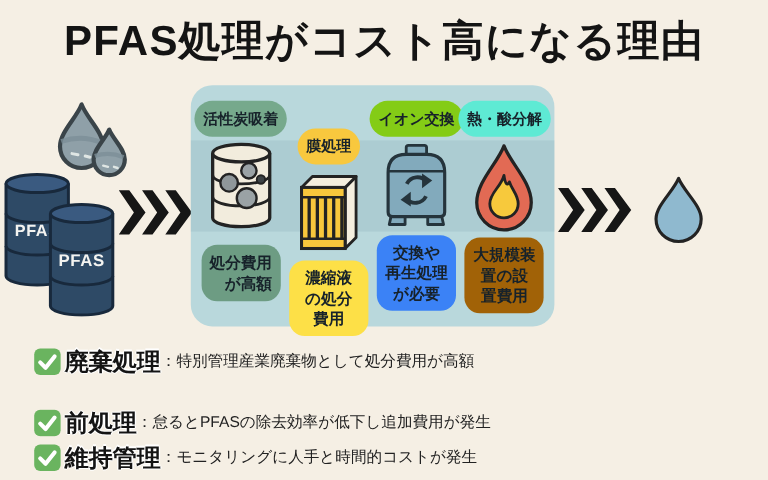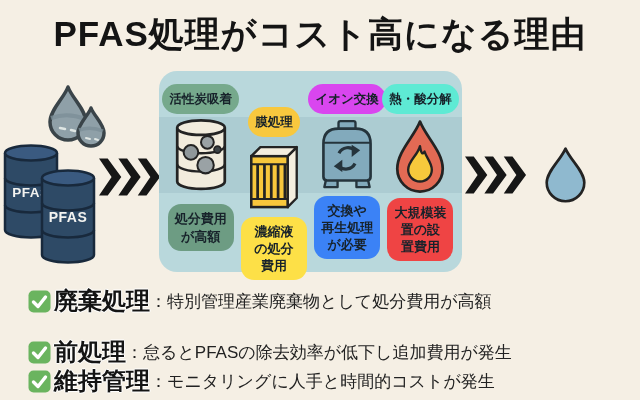--- a/index.html
+++ b/index.html
@@ -54,24 +54,24 @@
     font-size:14.5px; font-weight:700; color:#10222b; white-space:nowrap;
   }
 
   
   .bullet {
     position:absolute; left:28px; display:flex; align-items:center;
     white-space:nowrap; height:28px;
   }
   .bullet svg { margin-right:3px; flex:0 0 auto; }
   .bullet-term {
-    font-size:24px; font-weight:800; color:#141414;
+    font-size:20px; font-weight:800; color:#141414;
     text-shadow:-1px 0 #fff,1px 0 #fff,0 -1px #fff,0 1px #fff;
   }
-  .bullet-desc { font-size:17px; color:#222; }
+  .bullet-desc { font-size:13px; color:#222; }
 </style>
 </head>
 <body>
 
 <div class="stage">
 
   <div class="title">PFAS処理がコスト高になる理由</div>
 
   <svg class="abs" style="left:44px;top:84px;" width="64" height="72" viewBox="0 0 64 72">
     <path d="M24,3 C20,14 6,26 6,38 a18,18 0 0 0 36,0 C42,26 28,14 24,3 Z" fill="#8fa0a8" stroke="#3a4449" stroke-width="3.5" stroke-linejoin="round"></path>
@@ -114,42 +114,42 @@
             <path d="M9,11 V70 A26,8 0 0 0 61,70 V11" fill="#f2ecdd" stroke="#232323" stroke-width="3"></path>
             <ellipse cx="35" cy="11" rx="26" ry="8" fill="#f2ecdd" stroke="#232323" stroke-width="3"></ellipse>
             <path d="M9,31 A26,8 0 0 0 61,31 M9,51 A26,8 0 0 0 61,51" fill="none" stroke="#232323" stroke-width="2.6"></path>
             <circle cx="42" cy="27" r="7" fill="#9aa2a5" stroke="#232323" stroke-width="2.2"></circle>
             <circle cx="24" cy="38" r="8" fill="#8f979a" stroke="#232323" stroke-width="2.2"></circle>
             <circle cx="53" cy="35" r="3.8" fill="#3c4245" stroke="#232323" stroke-width="1.8"></circle>
             <circle cx="40" cy="52" r="9" fill="#9aa2a5" stroke="#232323" stroke-width="2.2"></circle>
           </svg>
         </div>
         <div class="cost-wrap">
-          <div class="cost" style="background: rgb(109, 156, 131);">処分費用が高額</div>
+          <div class="cost" style="background: rgb(109, 156, 131); text-align: right;">処分費用が高額</div>
         </div>
       </div>
 
       <div class="method">
         <div class="pill" style="background: rgb(248, 200, 62); margin-top: 23px;">膜処理</div>
         <div class="icon-wrap">
           <svg width="60" height="78" viewBox="0 0 66 80">
             <polygon points="48,16 58,6 58,62 48,72" fill="#f4eede" stroke="#232323" stroke-width="2.6" stroke-linejoin="round"></polygon>
             <polygon points="8,16 18,6 58,6 48,16" fill="#f4eede" stroke="#232323" stroke-width="2.6" stroke-linejoin="round"></polygon>
             <rect x="8" y="16" width="40" height="56" fill="#f8c73c" stroke="#232323" stroke-width="2.8"></rect>
             <path d="M8,25 H48 M8,63 H48" stroke="#232323" stroke-width="2.2"></path>
             <path d="M15,25 V63 M22.5,25 V63 M30,25 V63 M37.5,25 V63 M45,25 V63" stroke="#232323" stroke-width="3"></path>
           </svg>
         </div>
         <div class="cost-wrap">
           <div class="cost" style="background: #fde047; text-align: center;">濃縮液の処分費用</div>
         </div>
       </div>
 
       <div class="method">
-        <div class="pill" style="background: #d946ef;">イオン交換</div>
+        <div class="pill" style="background: #84cc16;">イオン交換</div>
         <div class="icon-wrap">
           <svg width="66" height="76" viewBox="0 0 70 78">
             <rect x="26" y="2" width="18" height="9" rx="2" fill="#82aabc" stroke="#25343c" stroke-width="2.5"></rect>
             <polygon points="13,63 25,63 25,72 11,72" fill="#82aabc" stroke="#25343c" stroke-width="2.5" stroke-linejoin="round"></polygon>
             <polygon points="45,63 57,63 59,72 45,72" fill="#82aabc" stroke="#25343c" stroke-width="2.5" stroke-linejoin="round"></polygon>
             <path d="M10,61 V26 Q10,10 26,10 H44 Q60,10 60,26 V61 Q60,65 56,65 H14 Q10,65 10,61 Z" fill="#82aabc" stroke="#25343c" stroke-width="2.8"></path>
             <path d="M10,25 H60" stroke="#25343c" stroke-width="2.2"></path>
             <path d="M26.5,36 A10.5,10.5 0 0 1 44,34" fill="none" stroke="#25343c" stroke-width="3.4"></path>
             <polygon points="40,27 49,33 40,40" fill="#25343c"></polygon>
             <path d="M43.5,47 A10.5,10.5 0 0 1 26,49" fill="none" stroke="#25343c" stroke-width="3.4"></path>
@@ -163,21 +163,21 @@
 
       <div class="method">
         <div class="pill" style="background: #5eead4;">熱・酸分解</div>
         <div class="icon-wrap">
           <svg width="60" height="82" viewBox="0 0 66 86">
             <path d="M33,4 C27,20 8,37 8,56 a25,25 0 0 0 50,0 C58,37 39,20 33,4 Z" fill="#e26a54" stroke="#232323" stroke-width="3" stroke-linejoin="round"></path>
             <path d="M33,31 C30,42 20,47 20,57 a13,13 0 0 0 26,0 C46,49 40,44 38,37 C36,41 34,39 33,31 Z" fill="#f7c93c" stroke="#232323" stroke-width="2.6" stroke-linejoin="round"></path>
           </svg>
         </div>
         <div class="cost-wrap">
-          <div class="cost" style="background: #ef4444;">大規模装置の設置費用</div>
+          <div class="cost" style="background: #a16207;">大規模装置の設置費用</div>
         </div>
       </div>
 
     </div>
   </div>
 
   <svg class="abs" style="left:465px;top:153px;" width="62" height="44" viewBox="0 0 64 44">
     <polygon points="0,3 9,3 23,22 9,41 0,41 13,22" fill="#161616"></polygon>
     <polygon points="20,3 29,3 43,22 29,41 20,41 33,22" fill="#161616"></polygon>
     <polygon points="40,3 49,3 63,22 49,41 40,41 53,22" fill="#161616"></polygon>

